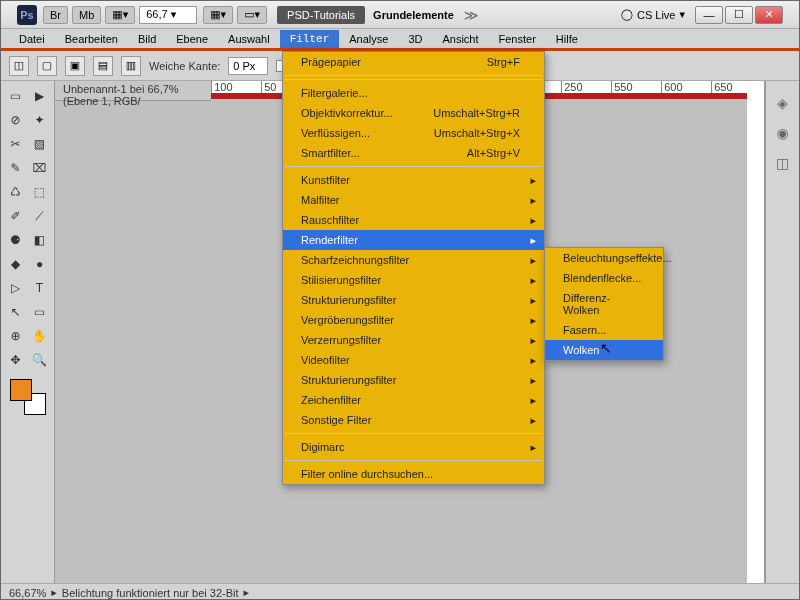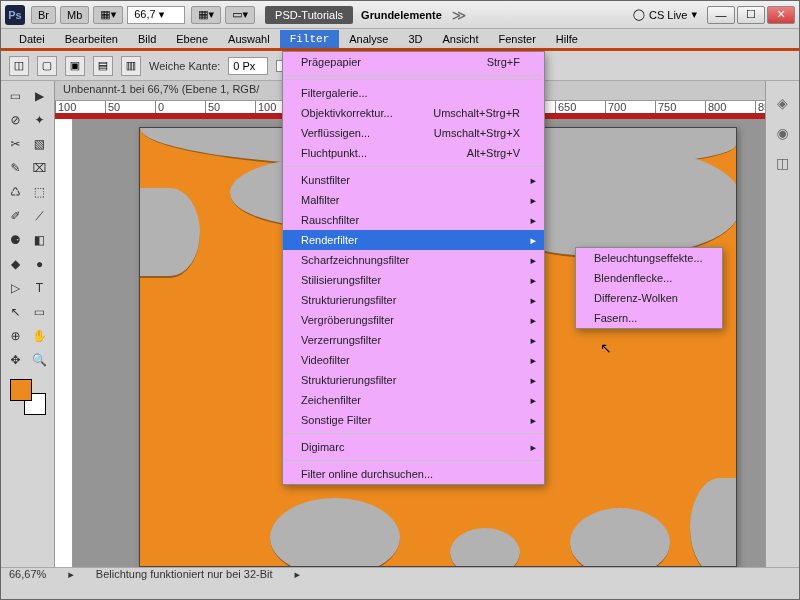--- a/index.html
+++ b/index.html
@@ -1,18 +1,18 @@
 <!DOCTYPE html>
 <html><head>
 <meta charset="utf-8">
 <style>
 * { margin: 0; padding: 0; box-sizing: border-box; font-family: "Segoe UI", Tahoma, sans-serif; font-size: 11px; }
 body { background: #b8b8b8; width: 800px; height: 600px; overflow: hidden; position: relative; }
 .window { width: 800px; height: 600px; background: #d4d4d4; display: flex; flex-direction: column; border: 1px solid #666; }
-.titlebar { height: 28px; background: linear-gradient(#f0f0f0, #d8d8d8); display: flex; align-items: center; padding: 0 4px; border-bottom: 1px solid #aaa; }
+.titlebar { height: 28px; background: linear-gradient(#f0f0f0, #d8d8d8); display: flex; align-items: center; padding: 0 16px; border-bottom: 1px solid #aaa; }
 .ps-logo { width: 20px; height: 20px; background: #1a2440; color: #8fa5d6; font-weight: bold; display: flex; align-items: center; justify-content: center; border-radius: 3px; margin-right: 6px; }
 .tb-btn { background: #c8c8c8; border: 1px solid #999; padding: 2px 6px; margin-right: 4px; border-radius: 2px; height: 18px; display: flex; align-items: center; }
 .tb-sel { background: #fff; border: 1px solid #999; padding: 1px 20px 1px 6px; margin-right: 6px; height: 18px; }
 .tb-title { background: #555; color: #fff; padding: 3px 10px; border-radius: 2px; margin-left: 6px; }
 .tb-sub { margin-left: 8px; font-weight: bold; }
 .tb-arrow { margin: 0 10px; font-size: 14px; color: #666; }
 .cs-live { margin-left: auto; display: flex; align-items: center; gap: 4px; }
 .winbtns { display: flex; gap: 2px; margin-left: 10px; }
 .winbtn { width: 28px; height: 18px; border: 1px solid #888; background: linear-gradient(#f8f8f8,#d8d8d8); border-radius: 2px; display: flex; align-items: center; justify-content: center; }
 .winbtn.close { background: linear-gradient(#f08080,#d04040); color: #fff; }
@@ -25,39 +25,39 @@
 .opt-input { width: 40px; height: 18px; background: #fff; border: 1px solid #999; padding: 0 4px; }
 .opt-check { width: 12px; height: 12px; border: 1px solid #888; background: #fff; }
 .opt-btn { padding: 2px 10px; border: 1px solid #999; background: #e4e4e4; border-radius: 2px; }
 .body-row { flex: 1; display: flex; min-height: 0; }
 .toolpanel { width: 54px; background: #d4d4d4; border-right: 1px solid #999; display: flex; flex-direction: column; align-items: center; padding: 4px 2px; }
 .tool-grid { display: grid; grid-template-columns: 22px 22px; gap: 2px; }
 .tool { width: 22px; height: 22px; background: #d4d4d4; display: flex; align-items: center; justify-content: center; color: #333; font-size: 12px; }
 .swatches { margin-top: 8px; position: relative; width: 36px; height: 36px; }
 .sw-fg { position: absolute; width: 22px; height: 22px; background: #ed8a1f; border: 1px solid #000; top: 0; left: 0; }
 .sw-bg { position: absolute; width: 22px; height: 22px; background: #fff; border: 1px solid #000; bottom: 0; right: 0; }
-.doc-area { flex: 1; display: flex; flex-direction: column; background: #c0c0c0; min-width: 0; }
+.doc-area { flex: 1; display: flex; flex-direction: row; background: #c0c0c0; min-width: 0; }
 .doc-tab { height: 20px; background: #c8c8c8; border-bottom: 1px solid #999; padding: 2px 8px; color: #333; }
 .ruler-h { height: 18px; background: #fff; border-bottom: 6px solid #b91c1c; display: flex; font-size: 9px; overflow: hidden; }
 .ruler-tick { flex: 0 0 50px; border-left: 1px solid #888; padding-left: 2px; color: #444; }
 .canvas-row { flex: 1; display: flex; min-height: 0; }
 .ruler-v { width: 18px; background: #fff; border-right: 1px solid #999; }
 .canvas-bg { flex: 1; background: #959595; position: relative; overflow: hidden; }
 .canvas { position: absolute; left: 66px; top: 8px; width: 598px; height: 440px; background: #ed8a1f; border: 1px solid #444; box-shadow: 2px 2px 6px rgba(0,0,0,.3); overflow: hidden; }
 .gray1 { position: absolute; background: #b2b2b2; border-bottom: 2px solid #9a5a18; }
 .rpanel { width: 34px; background: #d4d4d4; border-left: 1px solid #999; display: flex; flex-direction: column; align-items: center; gap: 10px; padding-top: 12px; }
 .rp-ico { width: 20px; height: 20px; color: #666; display:flex; align-items:center; justify-content:center; font-size:14px; }
-.statusbar { height: 32px; background: #d4d4d4; border-top: 1px solid #aaa; display: flex; align-items: flex-start; padding: 0 8px; gap: 22px; font-size: 10px; color: #333; }
-.dropdown { position: absolute; background: #f0abfc; border: 1px solid #888; box-shadow: 2px 3px 8px rgba(0,0,0,.35); }
+.statusbar { height: 16px; background: #d4d4d4; border-top: 1px solid #aaa; display: flex; align-items: flex-end; padding: 0 8px; gap: 5px; font-size: 10px; color: #333; }
+.dropdown { position: absolute; background: #eab308; border: 1px solid #888; box-shadow: 2px 3px 8px rgba(0,0,0,.35); }
 .dd-main { left: 282px; top: 51px; width: 263px; }
 .dd-item { padding: 4px 24px 4px 18px; display: flex; justify-content: space-between; color: #222; cursor: default; position: relative; }
 .dd-item.hl { background: #2f6fe0; color: #fff; }
 .dd-sep { height: 1px; background: #c4c4c4; margin: 3px 2px; }
 .dd-arrow { position: absolute; right: 8px; }
-.dd-sub { left: 575px; top: 247px; width: 148px; }
+.dd-sub { left: 544px; top: 247px; width: 120px; }
 .cursor { position: absolute; left: 600px; top: 340px; font-size: 14px; color: #000; pointer-events: none; }
 </style>
 </head>
 <body>
 
 <div class="window">
 
   <div class="titlebar">
     <div class="ps-logo">Ps</div>
     <div class="tb-btn">Br</div>
@@ -205,21 +205,21 @@
     </div>
     <div class="dd-item">
       <span>Objektivkorrektur...</span>
       <span>Umschalt+Strg+R</span>
     </div>
     <div class="dd-item">
       <span>Verflüssigen...</span>
       <span>Umschalt+Strg+X</span>
     </div>
     <div class="dd-item">
-      <span>Fluchtpunkt...</span>
+      <span>Smartfilter...</span>
       <span>Alt+Strg+V</span>
     </div>
     <div class="dd-sep"></div>
     <div class="dd-item">
       <span>Kunstfilter</span>
       <span class="dd-arrow">▸</span>
     </div>
     <div class="dd-item">
       <span>Malfilter</span>
       <span class="dd-arrow">▸</span>
@@ -276,14 +276,15 @@
     <div class="dd-sep"></div>
     <div class="dd-item">
       <span>Filter online durchsuchen...</span>
     </div>
   </div>
 <div class="dropdown dd-sub" id="ddsub">
     <div class="dd-item">Beleuchtungseffekte...</div>
     <div class="dd-item">Blendenflecke...</div>
     <div class="dd-item">Differenz-Wolken</div>
     <div class="dd-item">Fasern...</div>
+    <div class="dd-item hl">Wolken</div>
   </div>
 <div class="cursor">↖</div>
 
 </body></html>

